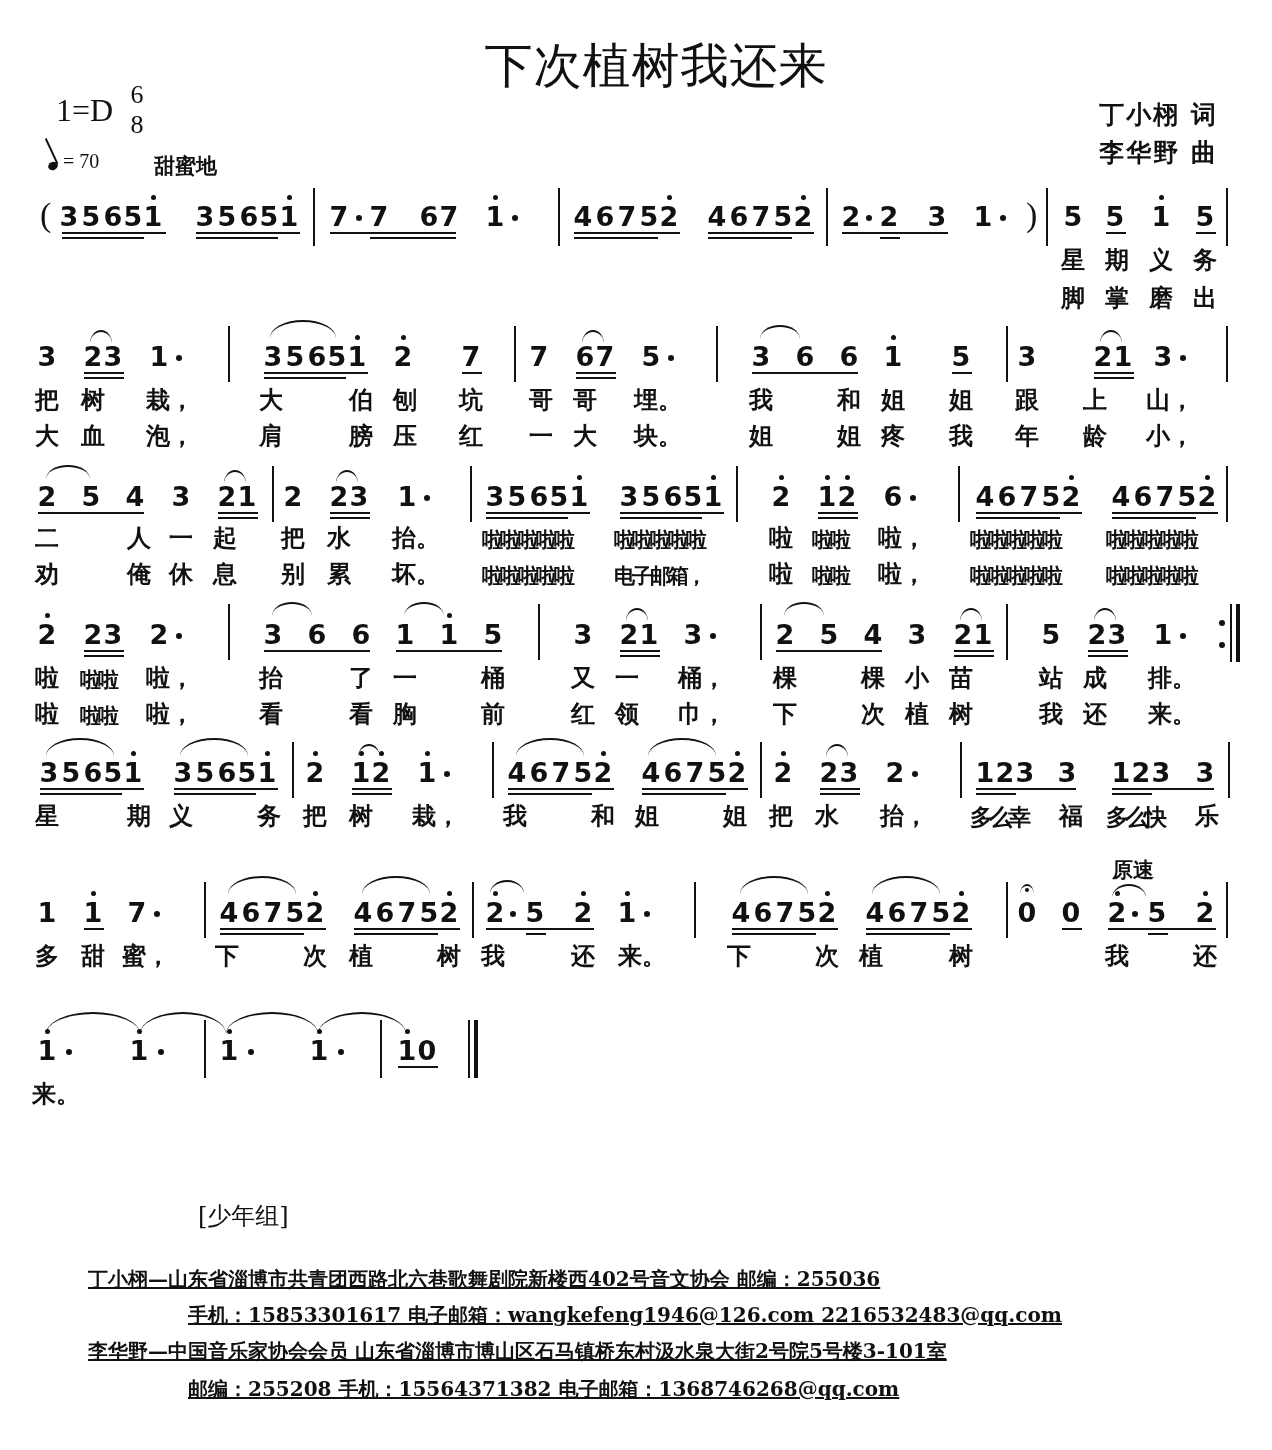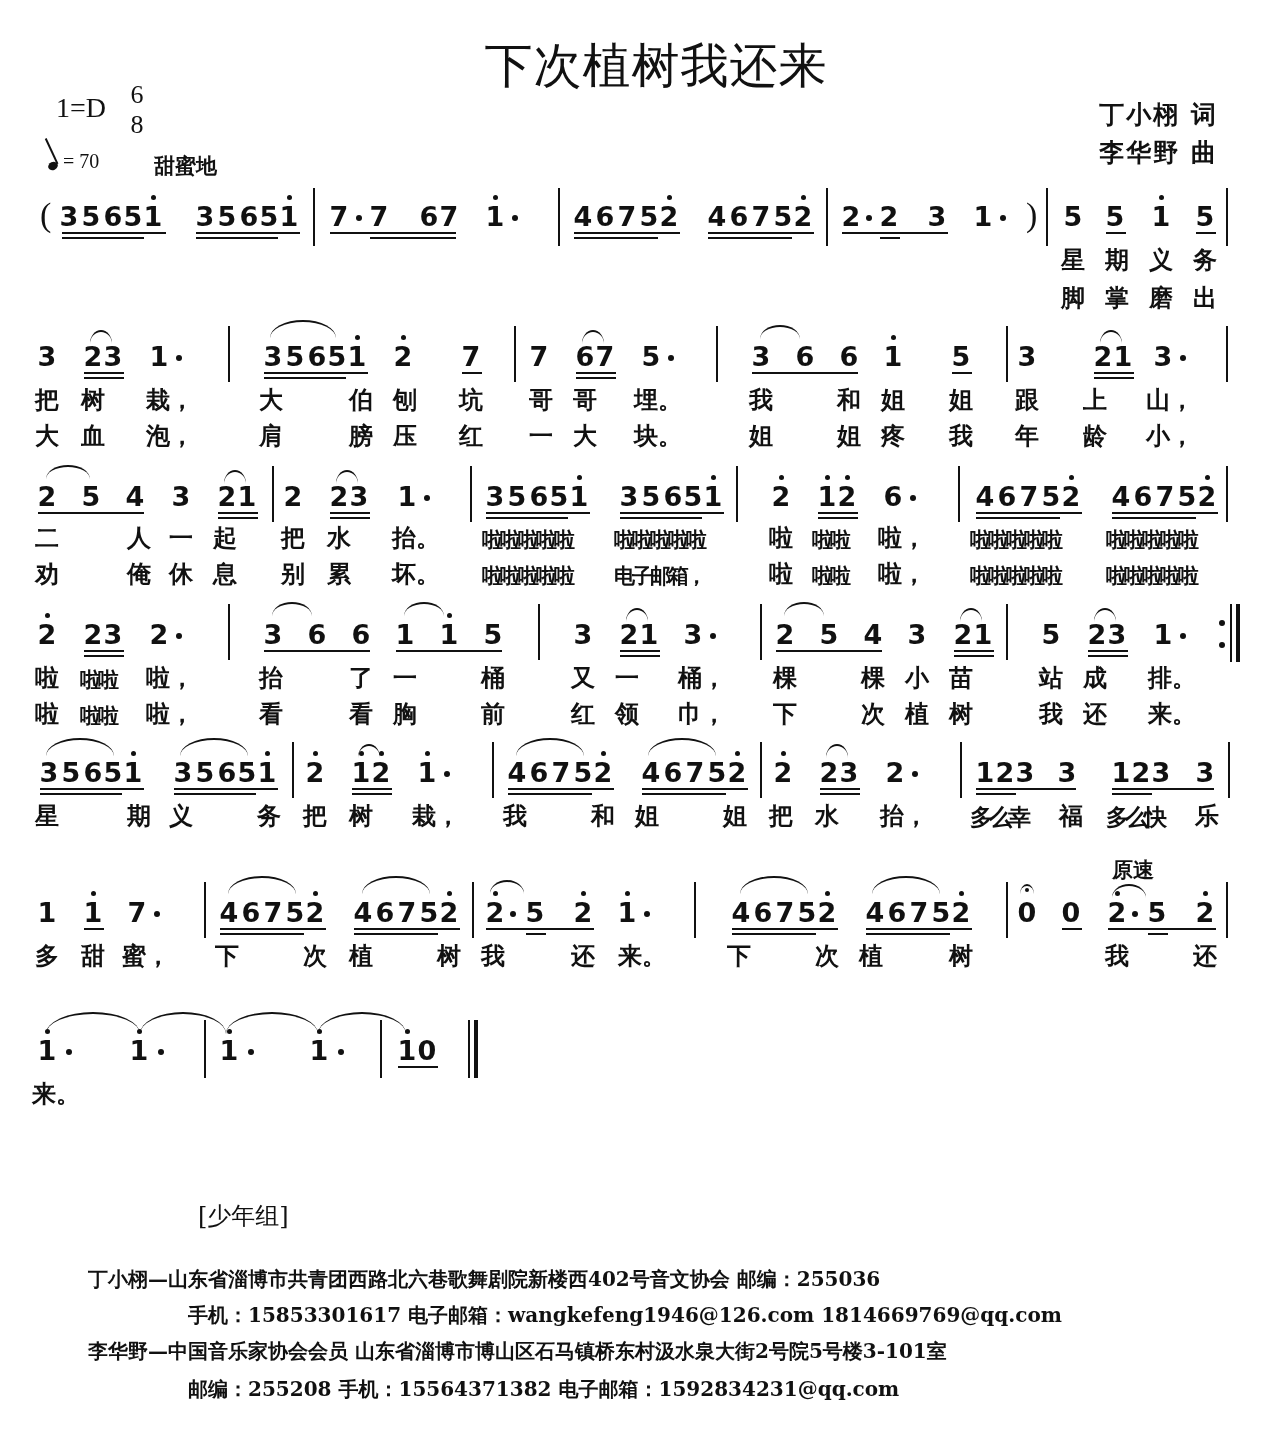--- a/index.html
+++ b/index.html
@@ -1,37 +1,37 @@
 <!DOCTYPE html>
 <html><head>
 <meta charset="utf-8">
 <style>
   html, body { margin: 0; padding: 0; background: #ffffff; }
   body { width: 1272px; height: 1450px; position: relative; overflow: hidden; color: #111; font-family: "DejaVu Sans", sans-serif; }
   .abs { position: absolute; }
   .title { left: 0; width: 1312px; top: 34px; text-align: center; font-size: 48px; font-family: "DejaVu Sans", sans-serif; font-weight: normal; letter-spacing: 1px; }
-  .key { left: 56px; top: 92px; font-family: "Liberation Serif", serif; font-size: 28px; }
+  .key { left: 56px; top: 92px; font-family: "Liberation Serif", serif; font-size: 32px; }
   .ts { left: 126px; top: 80px; width: 22px; text-align: center; font-family: "Liberation Serif", serif; font-size: 26px; line-height: 30px; }
   .tempo { left: 48px; top: 150px; font-size: 20px; font-family: "Liberation Serif", serif; }
   .tempo .note-head { display: inline-block; width: 10px; height: 8px; border-radius: 50%; background: #111; transform: rotate(-25deg); position: relative; top: 2px; }
   .tempo .stem { position: absolute; left: 9px; top: -24px; width: 2px; height: 28px; background: #111; }
   .expr { left: 154px; top: 152px; font-size: 21px; font-weight: bold; }
   .credit { right: 54px; font-size: 25px; font-weight: bold; letter-spacing: 2px; }
   .sys { position: absolute; left: 0; width: 1272px; }
   .n { position: absolute; font-family: "DejaVu Sans", sans-serif; font-weight: bold; font-size: 27px; line-height: 30px; width: 22px; text-align: center; }
   .dotup::before { content: ""; position: absolute; left: 9px; top: -7px; width: 5px; height: 5px; border-radius: 50%; background: #111; }
   .aug { position: absolute; width: 6px; height: 6px; border-radius: 50%; background: #111; }
   .ul { position: absolute; height: 2px; background: #111; }
   .bar { position: absolute; width: 2px; background: #111; }
   .slur { position: absolute; border-top: 2px solid #111; border-radius: 50% 50% 0 0 / 100% 100% 0 0; height: 12px; }
   .lyr { position: absolute; font-size: 24px; font-weight: bold; line-height: 28px; width: 30px; text-align: center; }
   .lyrw { position: absolute; font-size: 21px; font-weight: bold; line-height: 28px; letter-spacing: -3px; white-space: nowrap; }
   .paren { position: absolute; font-family: "Liberation Serif", serif; font-size: 34px; }
   .footer-group { left: 198px; top: 1200px; font-family: "DejaVu Serif", serif; font-size: 24px; }
-  .foot { font-family: "DejaVu Serif", serif; font-weight: bold; font-size: 20px; white-space: nowrap; }
+  .foot { font-family: "DejaVu Serif", serif; font-weight: bold; font-size: 20px; white-space: nowrap; text-decoration: underline; }
   .fermata { position: absolute; width: 14px; height: 8px; border-top: 2px solid #111; border-radius: 50% 50% 0 0 / 100% 100% 0 0; }
   .fermata::after { content: ""; position: absolute; left: 5px; top: 2px; width: 4px; height: 4px; border-radius: 50%; background: #111; }
 </style>
 </head>
 <body>
 
 <div class="abs title">下次植树我还来</div>
 <div class="abs key">1=D</div>
 <div class="abs ts">
   <div>6</div>
@@ -579,15 +579,15 @@
   <div class="n dotup" style="left:396px;top:1036px">1</div>
     <div class="n" style="left:416px;top:1036px">0</div>
   <div class="ul" style="left:398px;top:1066px;width:40px"></div>
   <div class="bar" style="left:468px;top:1020px;height:58px"></div>
   <div class="bar" style="left:474px;top:1020px;height:58px;width:4px"></div>
   <div class="lyr" style="left:32px;top:1080px;width:44px">来。</div>
 </div>
 
 <div class="abs footer-group">[少年组]</div>
 <div class="abs foot" style="left:88px;top:1266px">丁小栩—山东省淄博市共青团西路北六巷歌舞剧院新楼西402号音文协会 邮编：255036</div>
-<div class="abs foot" style="left:188px;top:1302px">手机：15853301617 电子邮箱：wangkefeng1946@126.com 1814669769@qq.com</div>
+<div class="abs foot" style="left:188px;top:1302px">手机：15853301617 电子邮箱：wangkefeng1946@126.com 2216532483@qq.com</div>
 <div class="abs foot" style="left:88px;top:1338px">李华野—中国音乐家协会会员 山东省淄博市博山区石马镇桥东村汲水泉大街2号院5号楼3-101室</div>
-<div class="abs foot" style="left:188px;top:1376px">邮编：255208 手机：15564371382 电子邮箱：1592834231@qq.com</div>
+<div class="abs foot" style="left:188px;top:1376px">邮编：255208 手机：15564371382 电子邮箱：1368746268@qq.com</div>
 
 </body></html>

